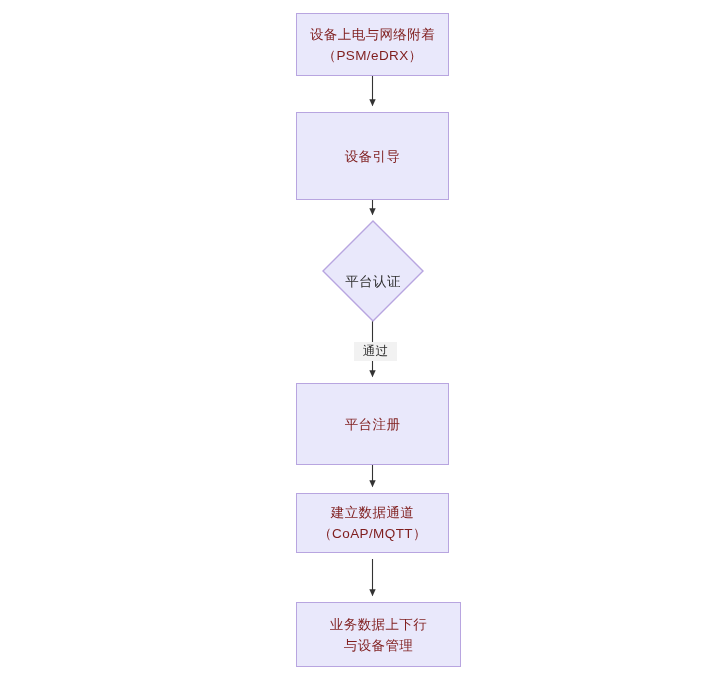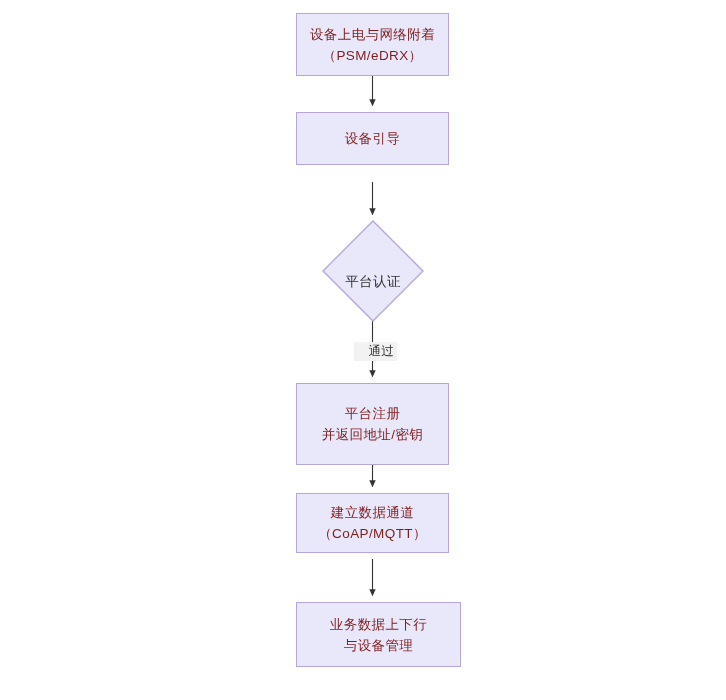--- a/index.html
+++ b/index.html
@@ -57,21 +57,21 @@
     letter-spacing: 0.4px;
     white-space: pre;
   }
   .edge-label {
     position: absolute;
     background: #f2f2f2;
     color: #2f2f2f;
     font-size: 12.5px;
     line-height: 17px;
     padding: 1px 3px;
-    text-align: right;
+    text-align: center;
     white-space: pre;
     letter-spacing: 0.3px;
   }
 </style>
 </head>
 <body>
 
 <svg id="flow-canvas" viewBox="0 0 726 700" width="726" height="700" xmlns="http://www.w3.org/2000/svg">
   <defs>
     <marker id="arrowhead" markerWidth="8" markerHeight="8" refX="6.2" refY="3.2" orient="auto" markerUnits="userSpaceOnUse">
@@ -90,33 +90,32 @@
   <line x1="372.5" y1="559" x2="372.5" y2="595.5" stroke="#333333" stroke-width="1.1" marker-end="url(#arrowhead)"></line>
 
   <polygon points="373,221 423,271 373,321 323,271" fill="#e9e8fb" stroke="#b8a5e0" stroke-width="1.4"></polygon>
 </svg>
 
 <div class="node" style="left:296px; top:13px; width:153px; height:63px;">
   <span class="line">设备上电与网络附着</span>
   <span class="line">（PSM/eDRX）</span>
 </div>
 
-<div class="node" style="left:296px; top:112px; width:153px; height:53px;">
+<div class="node" style="left:296px; top:112px; width:153px; height:88px;">
   <span class="line">设备引导</span>
 </div>
 
 <div class="decision-wrap" style="left:323px; top:231px; width:100px; height:100px;">
   <span class="decision-label">平台认证</span>
 </div>
 
 <div class="edge-label" style="left:354px; top:342px; width:37px;">通过</div>
 
 <div class="node" style="left:296px; top:383px; width:153px; height:82px;">
   <span class="line">平台注册</span>
-  <span class="line">并返回地址/密钥</span>
 </div>
 
 <div class="node" style="left:296px; top:493px; width:153px; height:60px;">
   <span class="line">建立数据通道</span>
   <span class="line">（CoAP/MQTT）</span>
 </div>
 
 <div class="node" style="left:296px; top:602px; width:165px; height:65px;">
   <span class="line">业务数据上下行</span>
   <span class="line">与设备管理</span>

